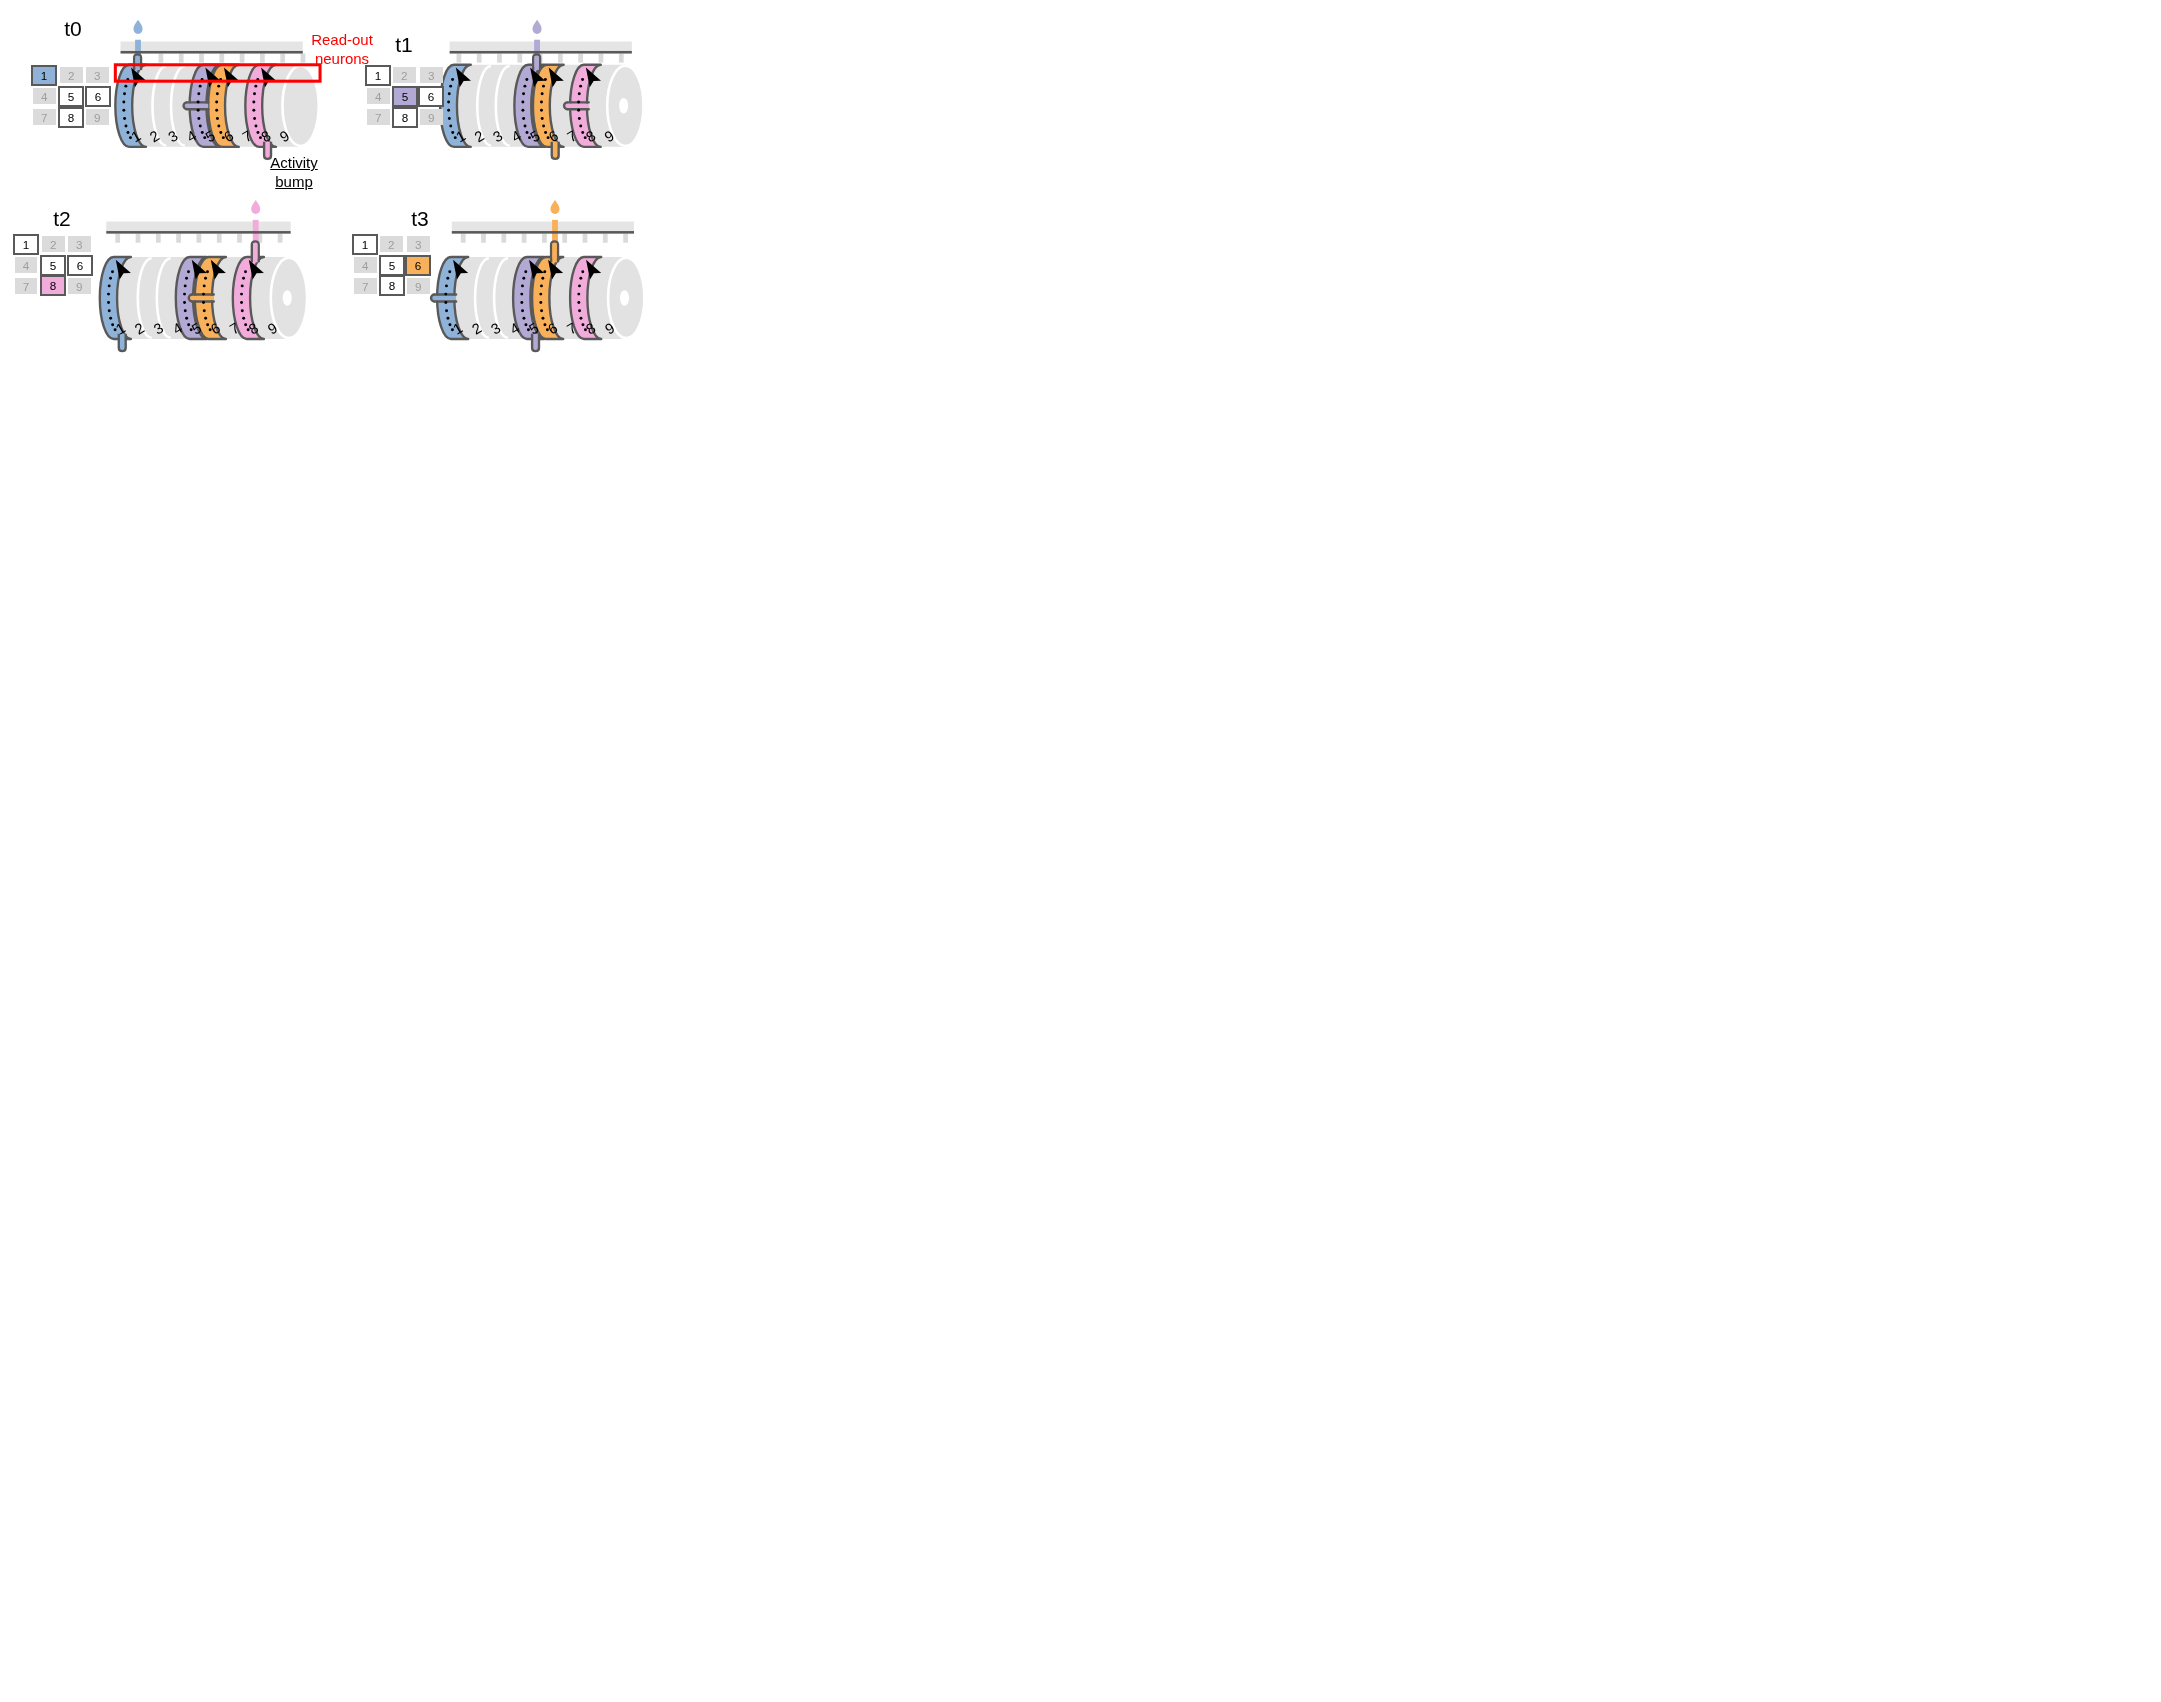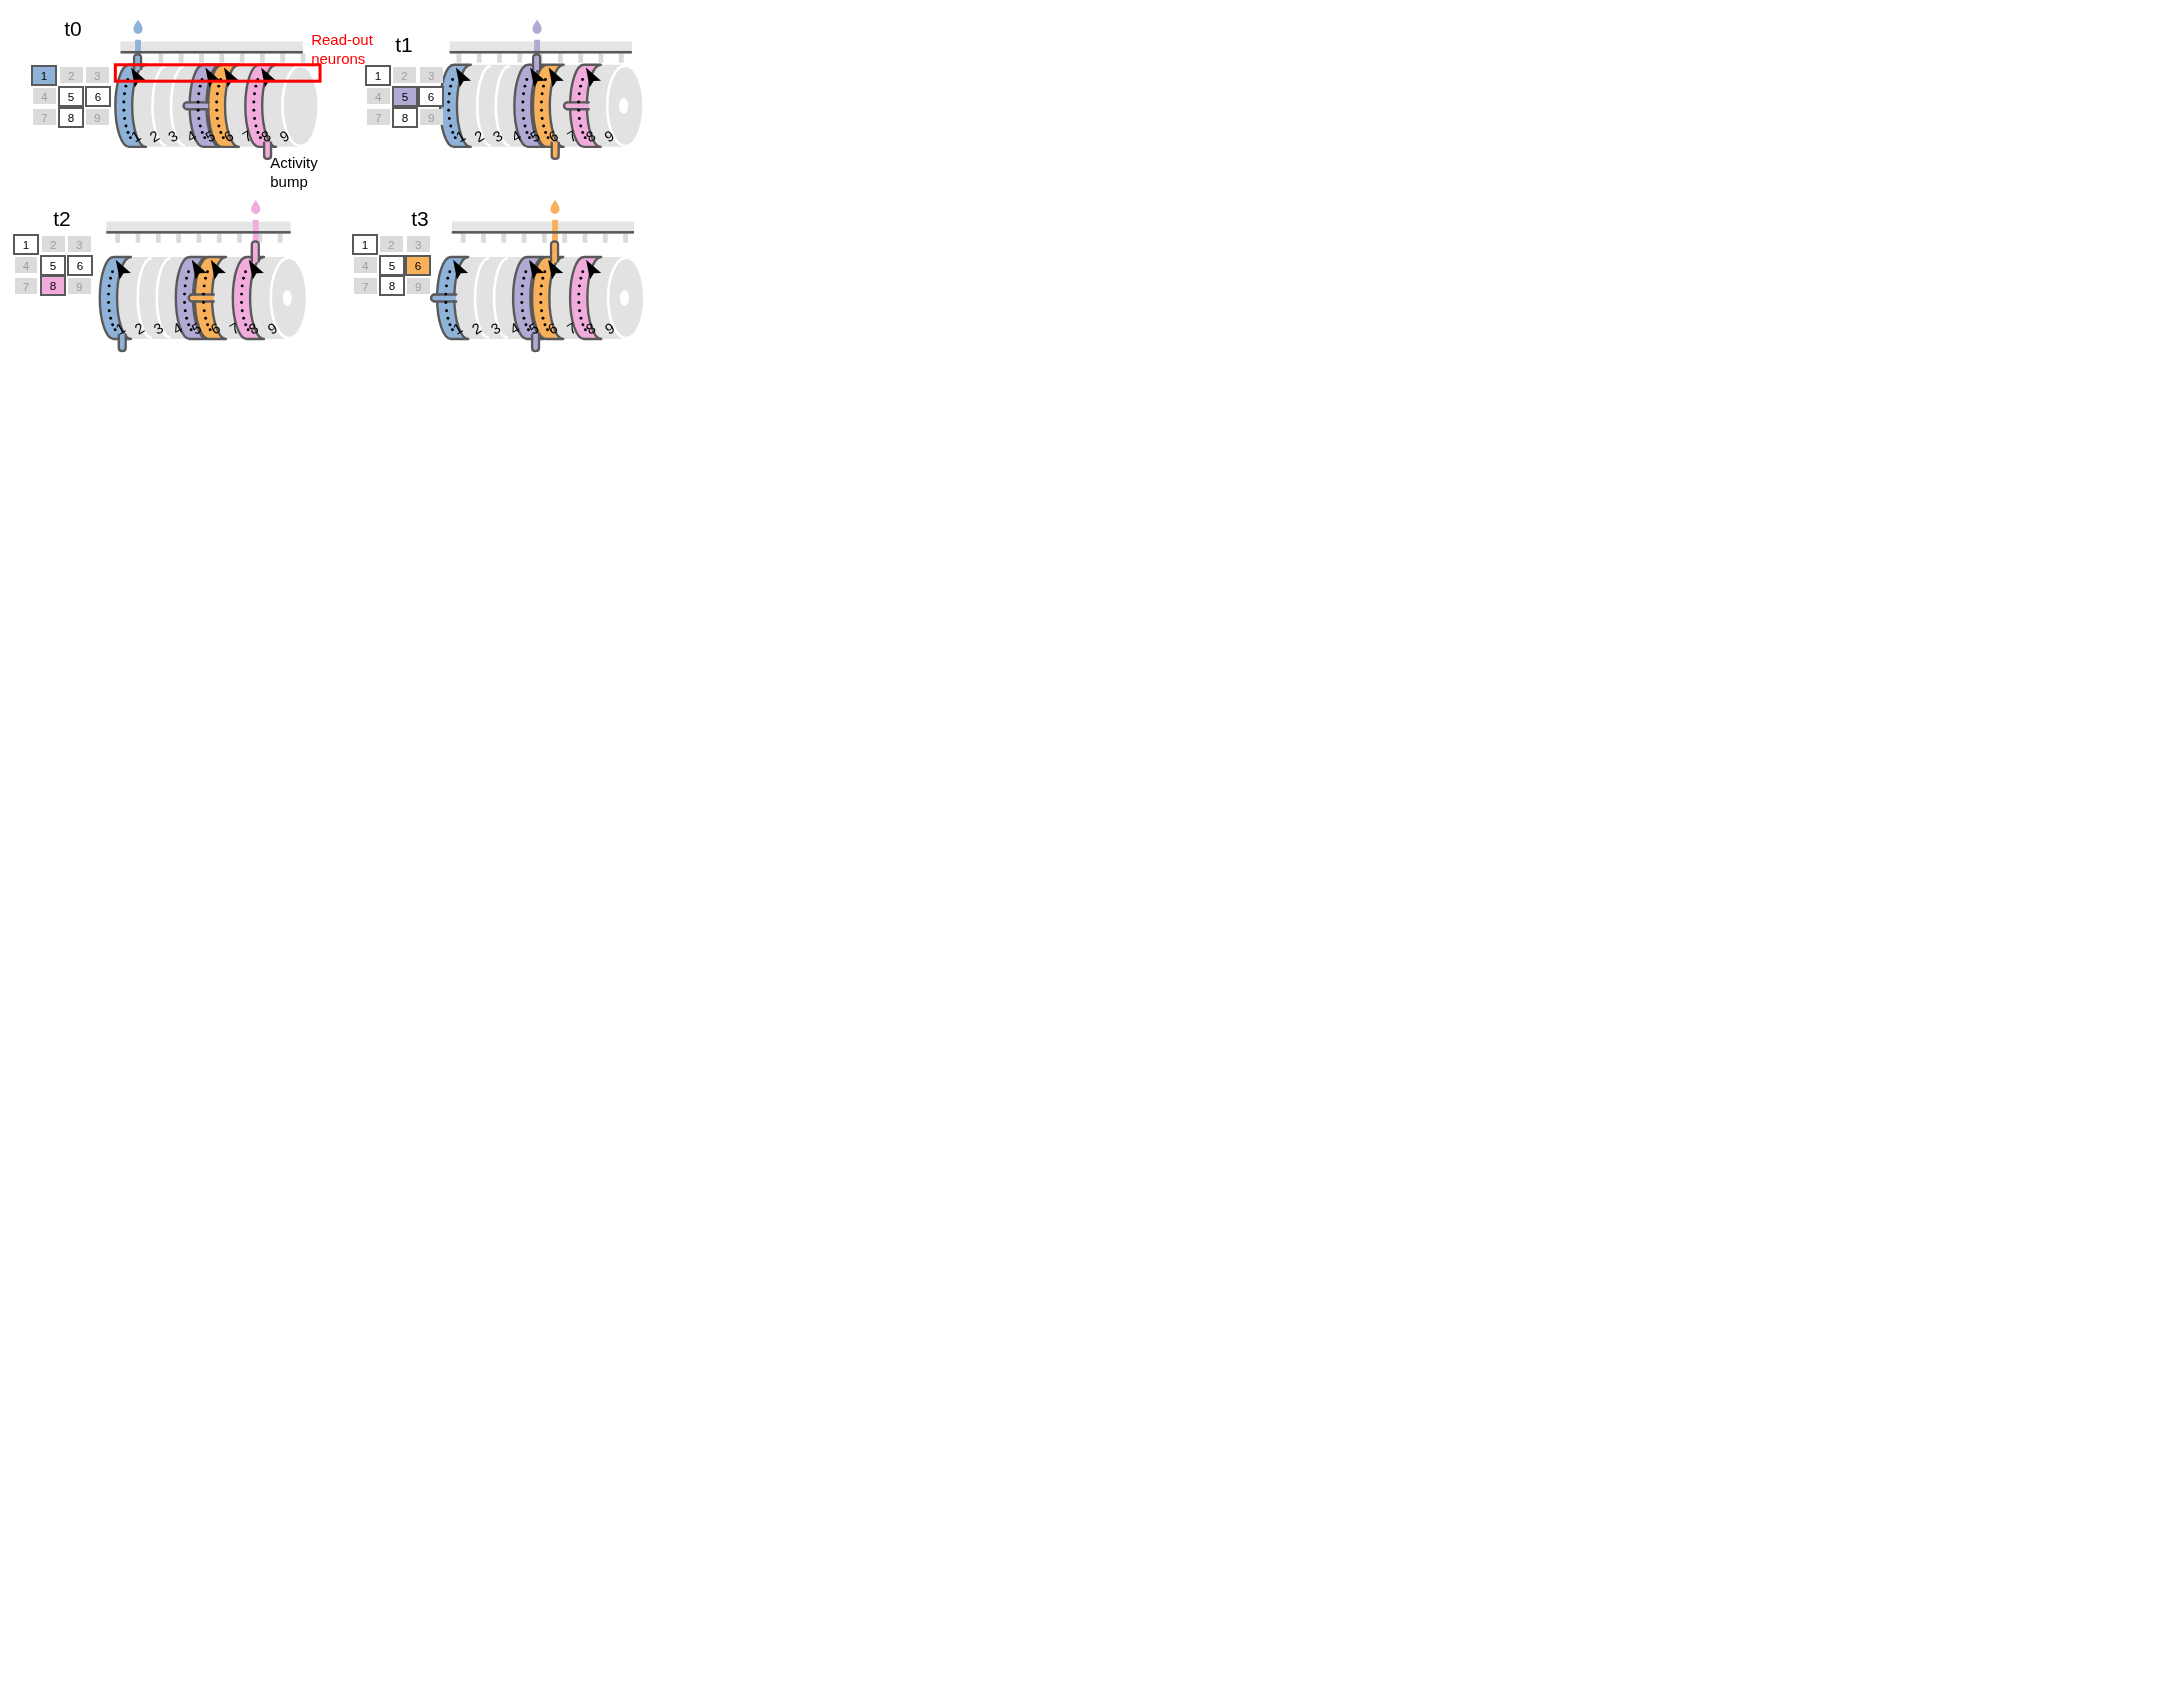--- a/index.html
+++ b/index.html
@@ -4,23 +4,23 @@
 <style>
   html,body{margin:0;padding:0;background:#fff;}
   body{font-family:"Liberation Sans","DejaVu Sans",sans-serif;}
   #stage{position:relative;width:666px;height:374px;background:#fff;overflow:hidden;}
   #drums{position:absolute;left:0;top:0;}
   .tlabel{position:absolute;transform:translateX(-50%);font-size:21px;color:#000;white-space:nowrap;}
   .cell{position:absolute;display:flex;align-items:center;justify-content:center;
         font-size:11.7px;box-sizing:border-box;}
   .cell.idle{background:#DBDBDB;color:#9E9E9E;}
   .cell.box{background:#FFFFFF;border:2.6px solid #595959;color:#000;}
-  .ann{position:absolute;transform:translateX(-50%);white-space:nowrap;}
+  .ann{position:absolute;text-align:center;transform:translateX(-50%);white-space:nowrap;}
   #readout-label{color:#FF0000;font-size:15px;line-height:18.6px;}
-  #activity-label{color:#000;font-size:15px;line-height:18.6px;}
+  #activity-label{color:#000;font-size:15px;line-height:18.6px;text-decoration:underline;}
 </style>
 </head>
 <body>
 
 <div id="stage">
   <svg id="drums" width="666" height="374" viewBox="0 0 1540 866">
       <g>
         <rect x="278" y="96" width="422" height="22" fill="#E5E5E5"></rect>
         <rect x="366" y="124" width="11" height="21" fill="#DADADA"></rect>
         <rect x="413" y="124" width="11" height="21" fill="#DADADA"></rect>

